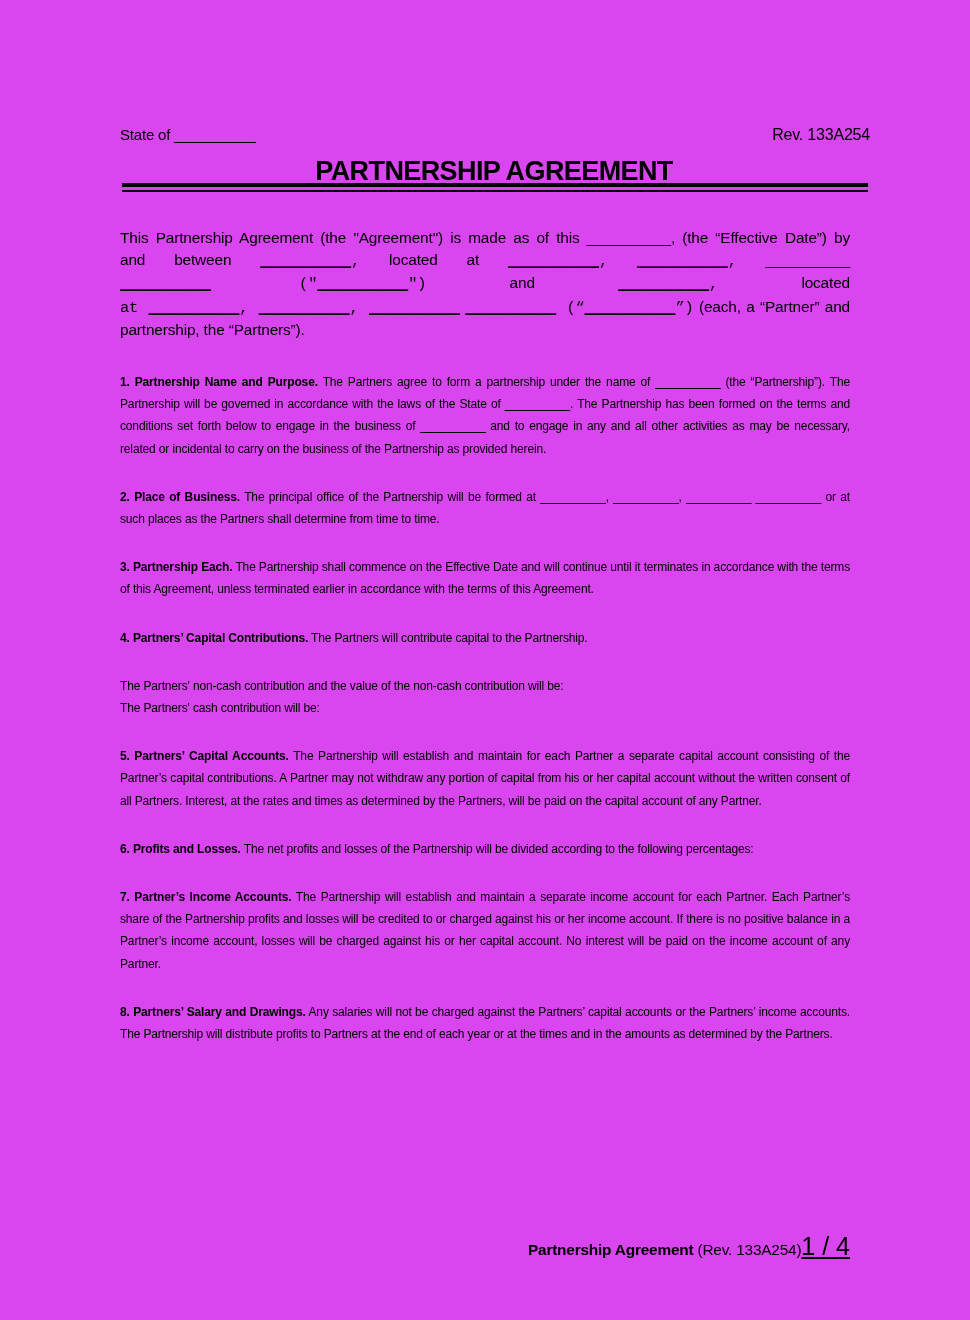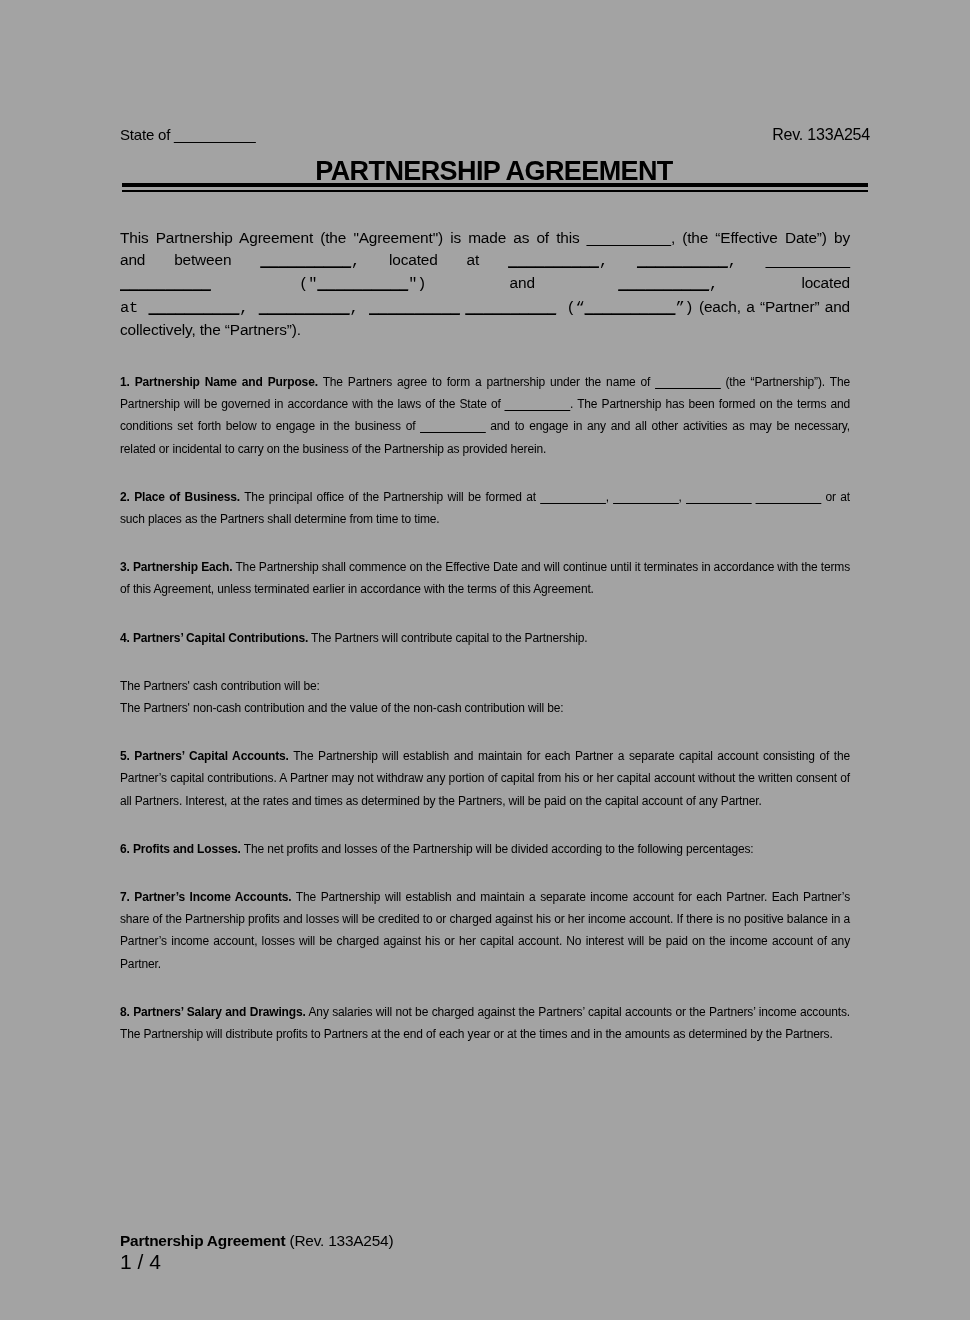--- a/index.html
+++ b/index.html
@@ -12,21 +12,21 @@
     height: 1320px;
     font-family: "Liberation Sans", "DejaVu Sans", sans-serif;
     color: #000000;
     -webkit-font-smoothing: none;
   }
   .page {
     position: relative;
     width: 970px;
     height: 1320px;
     box-sizing: border-box;
-    background: #a3a3a3;
+    background: #d946ef;
     overflow: hidden;
   }
 
   
   .doc-header {
     position: absolute;
     left: 120px;
     top: 126px;
     width: 750px;
     display: flex;
@@ -116,33 +116,33 @@
   }
   .intro-line > span { display: inline; }
 
   
   .doc-footer {
     position: absolute;
     left: 120px;
     top: 1232px;
     width: 730px;
     display: flex;
-    justify-content: center;
+    justify-content: flex-end;
     align-items: baseline;
-    flex-direction: column;
   }
   .footer-left {
     font-size: 15.4px;
     letter-spacing: -0.2px;
   }
   .footer-left b { font-weight: bold; }
   .footer-page {
-    font-size: 21px;
+    font-size: 25px;
     letter-spacing: 0px;
     white-space: pre;
+    text-decoration: underline;
   }
 </style>
 </head>
 <body>
 
 <div class="page">
 
   <div class="doc-header">
     <div class="state-of"><span>State of </span><span class="blank">__________</span></div>
     <div class="rev-code">Rev. 133A254</div>
@@ -175,21 +175,21 @@
         <span class="nowrap"><span class="blank">__________</span><span>,</span></span>
         <span>located</span></span>
 
       <span class="intro-line"><span class="nowrap"><span>at </span><span class="blank">__________</span><span>, </span><span class="blank">__________</span><span>, </span><span class="blank">__________</span></span>
         <span class="nowrap"><span class="blank">__________</span><span> (“</span><span class="blank">__________</span><span>”)</span></span>
         <span>(each,</span>
         <span>a</span>
         <span>“Partner”</span>
         <span>and</span></span>
 
-      <span class="intro-line last">collectively, the “Partners”).</span>
+      <span class="intro-line last">partnership, the “Partners”).</span>
     </div>
 
     <div class="sp-lg"></div>
 
     <p class="para"><span class="lead">1.</span>
       <span class="lead">Partnership Name and Purpose.</span><span> The Partners agree to form a partnership under the name of </span><span class="blank">__________</span><span> (the “Partnership”). The Partnership will be governed in accordance with the laws of the State of </span><span class="blank">__________</span><span>. The Partnership has been formed on the terms and conditions set forth below to engage in the business of </span><span class="blank">__________</span><span> and to engage in any and all other activities as may be necessary, related or incidental to carry on the business of the Partnership as provided herein.</span></p>
 
     <div class="sp-md"></div>
 
     <p class="para"><span class="lead">2.</span>
@@ -201,22 +201,22 @@
     <p class="para"><span class="lead">3.</span>
       <span class="lead">Partnership Each.</span><span> The Partnership shall commence on the Effective Date and will continue until it terminates in accordance with the terms of this Agreement, unless terminated earlier in accordance with the terms of this Agreement.</span></p>
 
     <div class="sp-md"></div>
 
     <p class="para"><span class="lead">4.</span>
       <span class="lead">Partners’ Capital Contributions.</span><span> The Partners will contribute capital to the Partnership.</span></p>
 
     <div class="sp-md"></div>
 
+    <p class="para" style="text-align:left">The Partners' non-cash contribution and the value of the non-cash contribution will be:</p>
     <p class="para" style="text-align:left">The Partners' cash contribution will be:</p>
-    <p class="para" style="text-align:left">The Partners' non-cash contribution and the value of the non-cash contribution will be:</p>
 
     <div class="sp-md"></div>
 
     <p class="para"><span class="lead">5.</span>
       <span class="lead">Partners’ Capital Accounts.</span><span> The Partnership will establish and maintain for each Partner a separate capital account consisting of the Partner’s capital contributions. A Partner may not withdraw any portion of capital from his or her capital account without the written consent of all Partners. Interest, at the rates and times as determined by the Partners, will be paid on the capital account of any Partner.</span></p>
 
     <div class="sp-md"></div>
 
     <p class="para"><span class="lead">6.</span>
       <span class="lead">Profits and Losses.</span><span> The net profits and losses of the Partnership will be divided according to the following percentages:</span></p>

